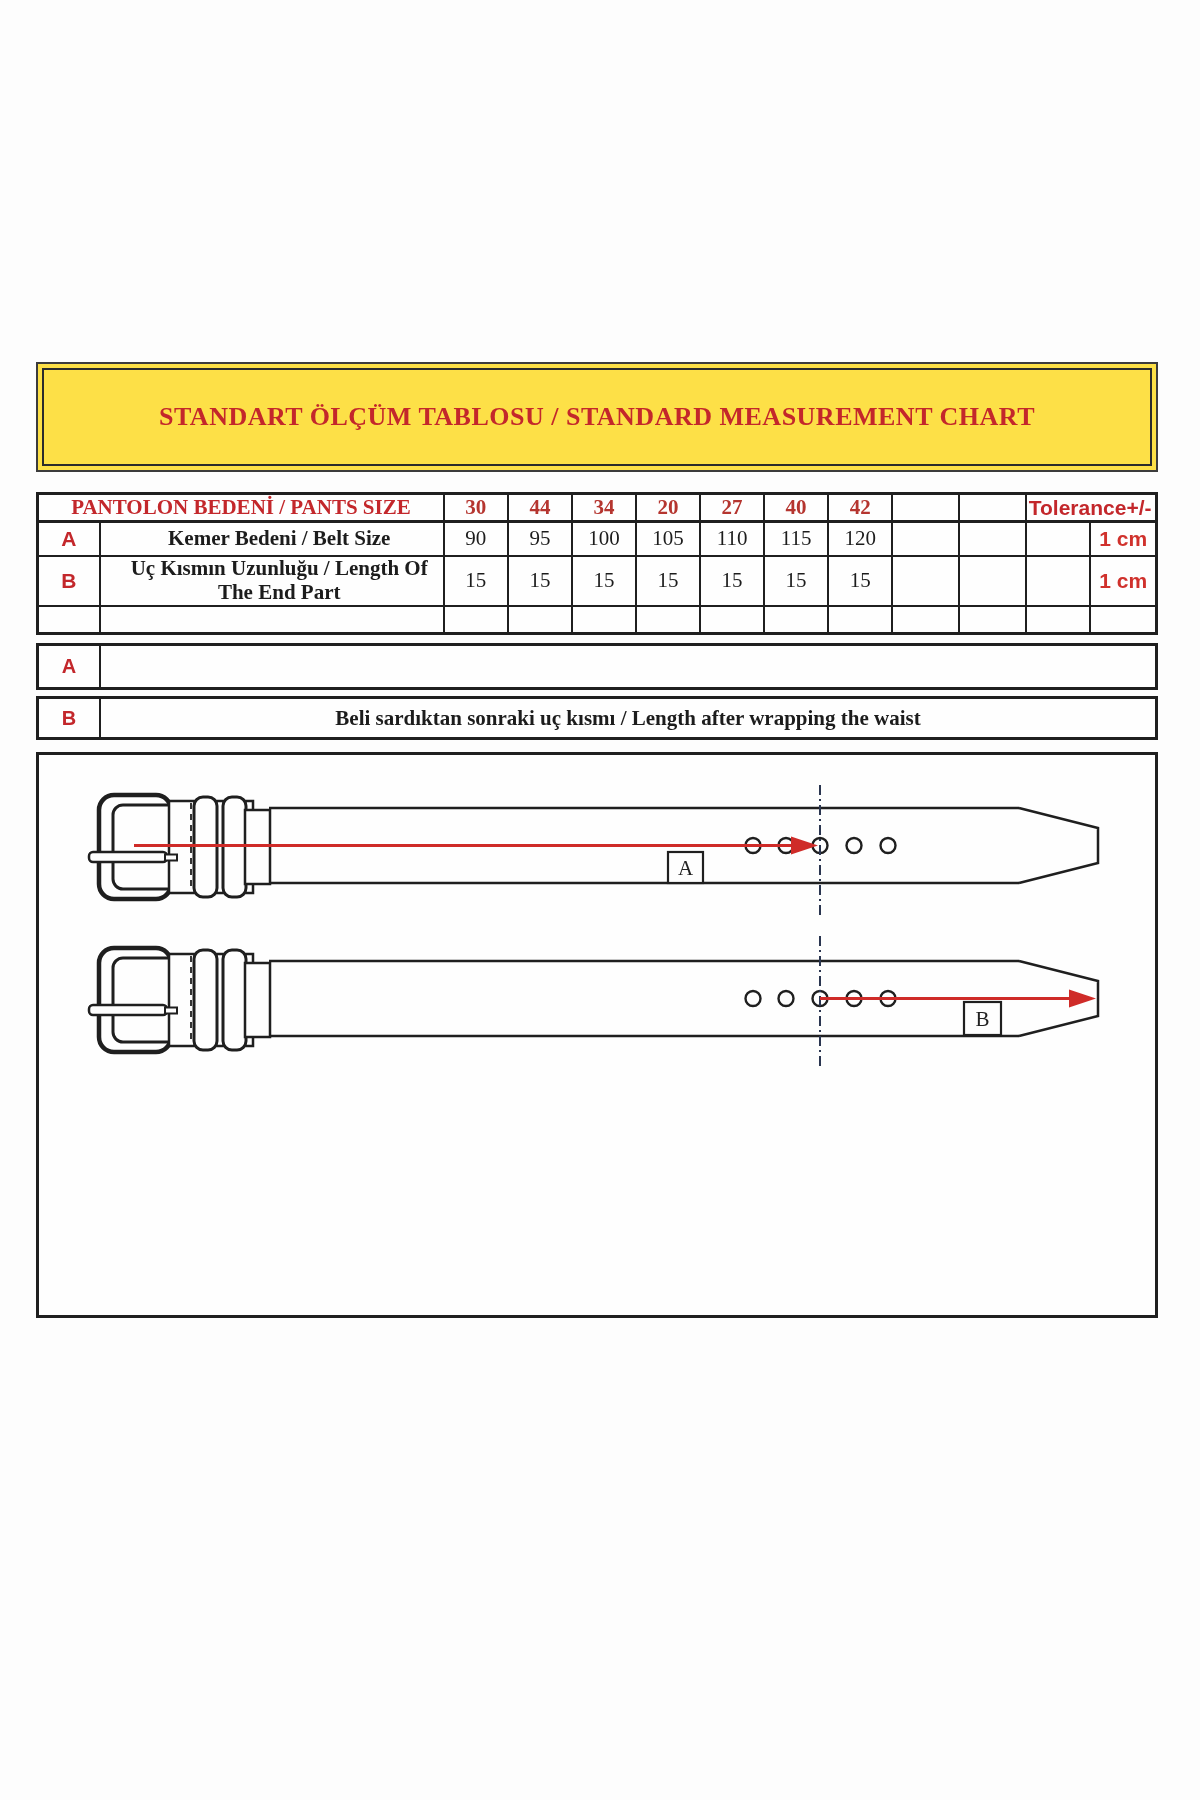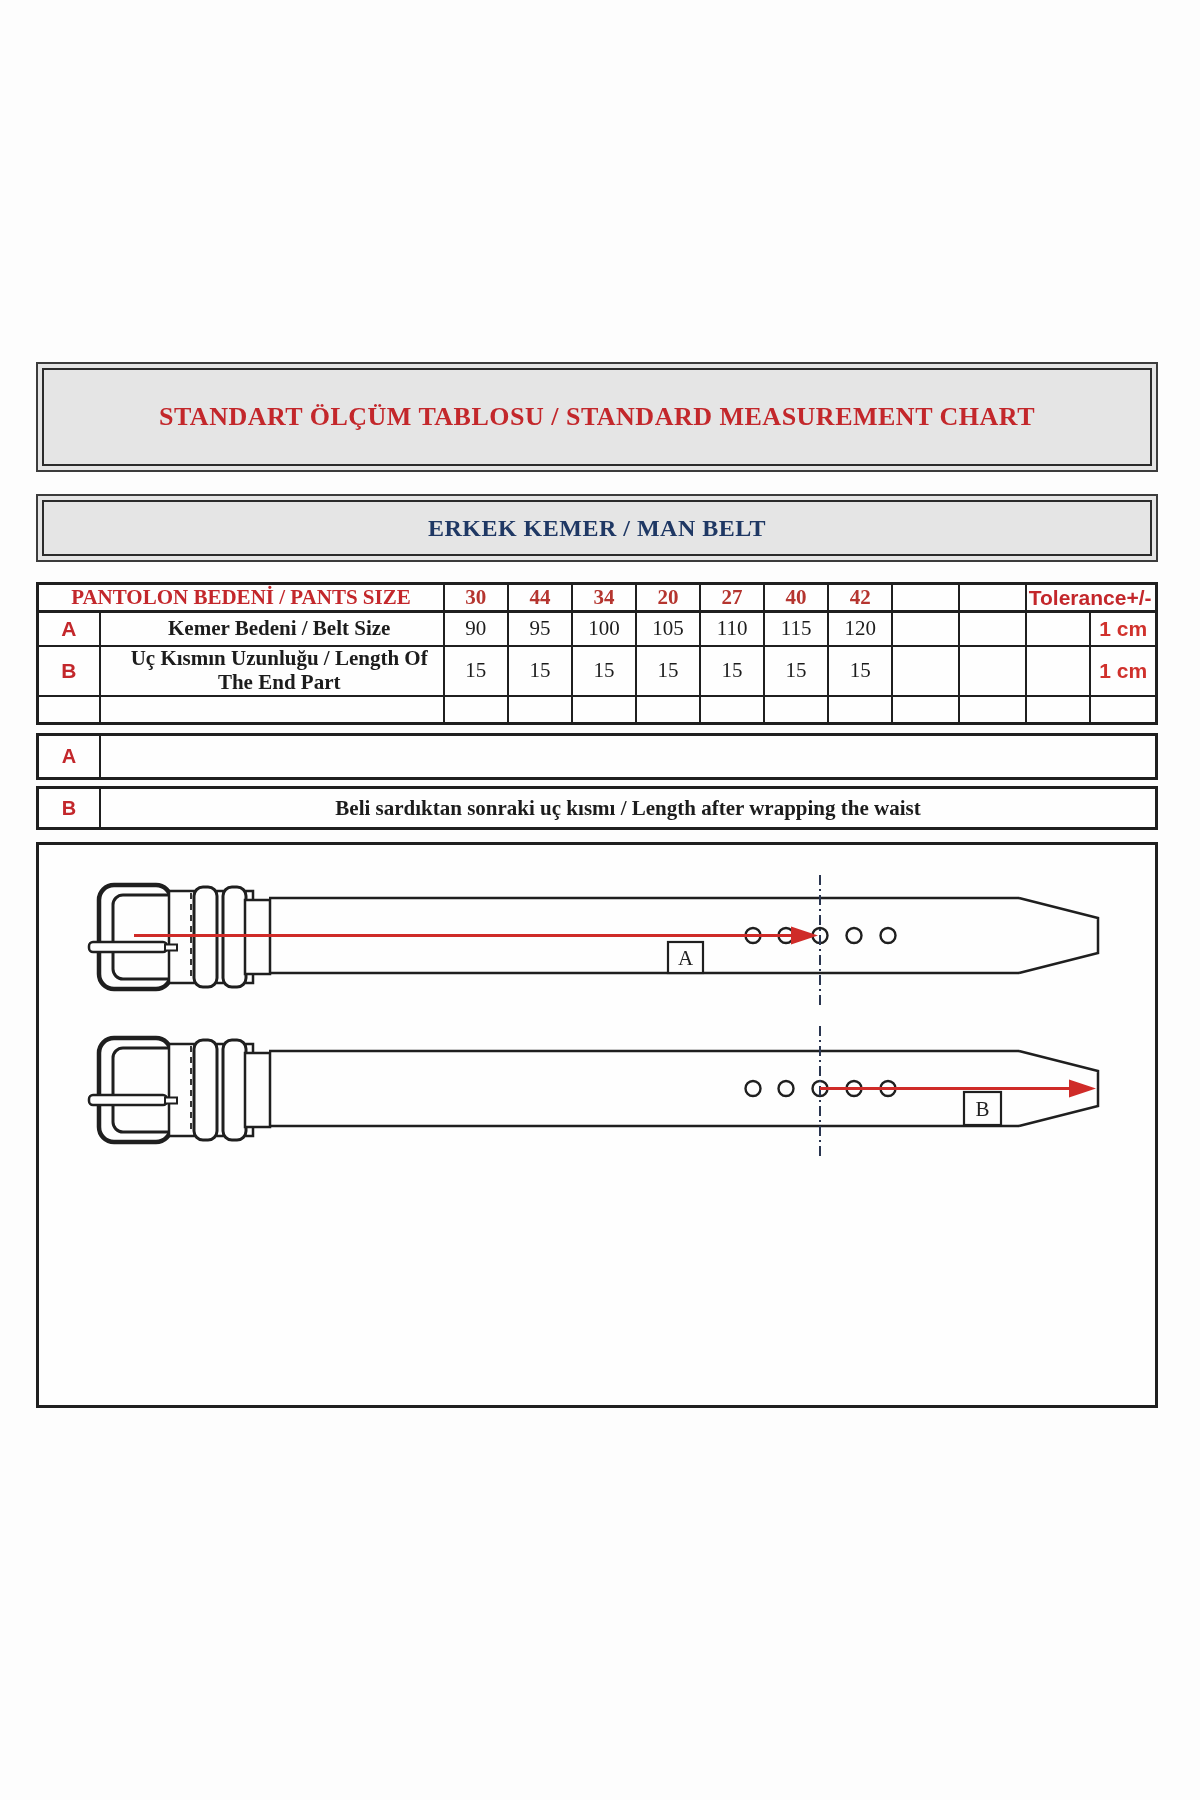--- a/index.html
+++ b/index.html
@@ -7,21 +7,21 @@
   body {
     position: relative;
     background: #fdfdfd;
     font-family: "Liberation Serif", "DejaVu Serif", serif;
     color: #1c1c1c;
     overflow: hidden;
   }
   .sheet { position: absolute; left: 36px; top: 362px; width: 1122px; }
 
   
-  .dbox { border: 2px solid #3c3c3c; padding: 4px; background: #e5e5e5; }
+  .dbox { border: 2px solid #3c3c3c; padding: 4px; background: #fde047; }
   .dbox-inner {
     border: 2.5px solid #2b2b2b; height: 100%;
     display: flex; align-items: center; justify-content: center;
   }
   .title-box { height: 110px; }
   .title-text {
     color: #c3272b; font-weight: bold; font-size: 26px; letter-spacing: 0.5px;
     text-align: center;
   }
   .subtitle-box { height: 68px; margin-top: 22px; }
@@ -94,25 +94,20 @@
 <body>
 
 <div class="sheet">
 
   <div class="dbox title-box">
     <div class="dbox-inner">
       <div class="title-text">STANDART ÖLÇÜM TABLOSU / STANDARD MEASUREMENT CHART</div>
     </div>
   </div>
 
-  <div class="dbox subtitle-box">
-    <div class="dbox-inner">
-      <div class="subtitle-text">ERKEK KEMER / MAN BELT</div>
-    </div>
-  </div>
 
   <table class="size-table">
     <colgroup>
       <col style="width:62px">
         <col style="width:344px">
       <col style="width:64px">
         <col style="width:64px">
         <col style="width:64px">
       <col style="width:64px">
         <col style="width:64px">

